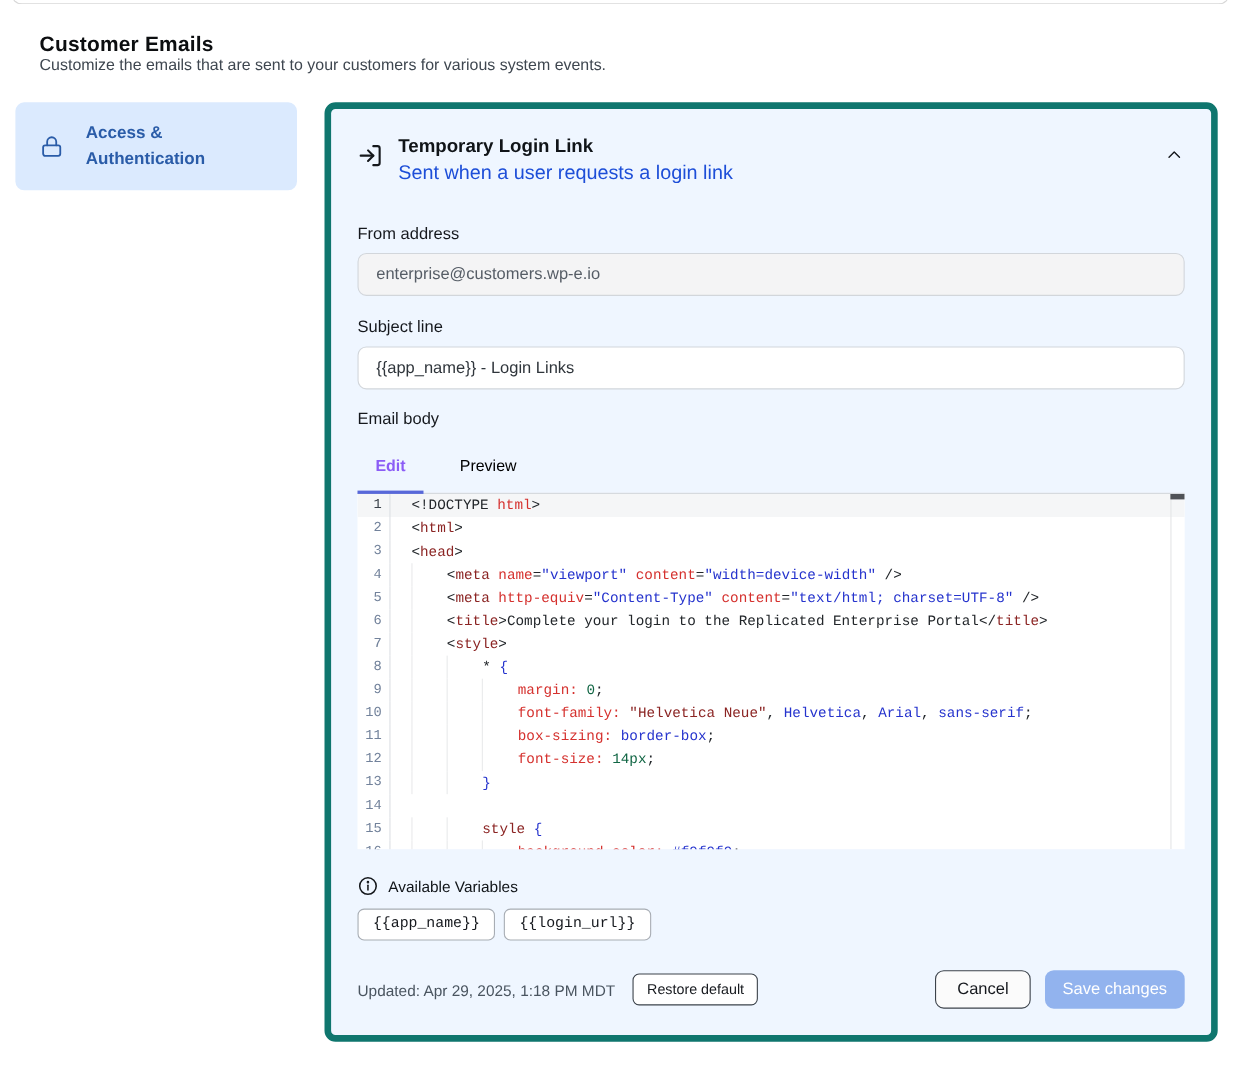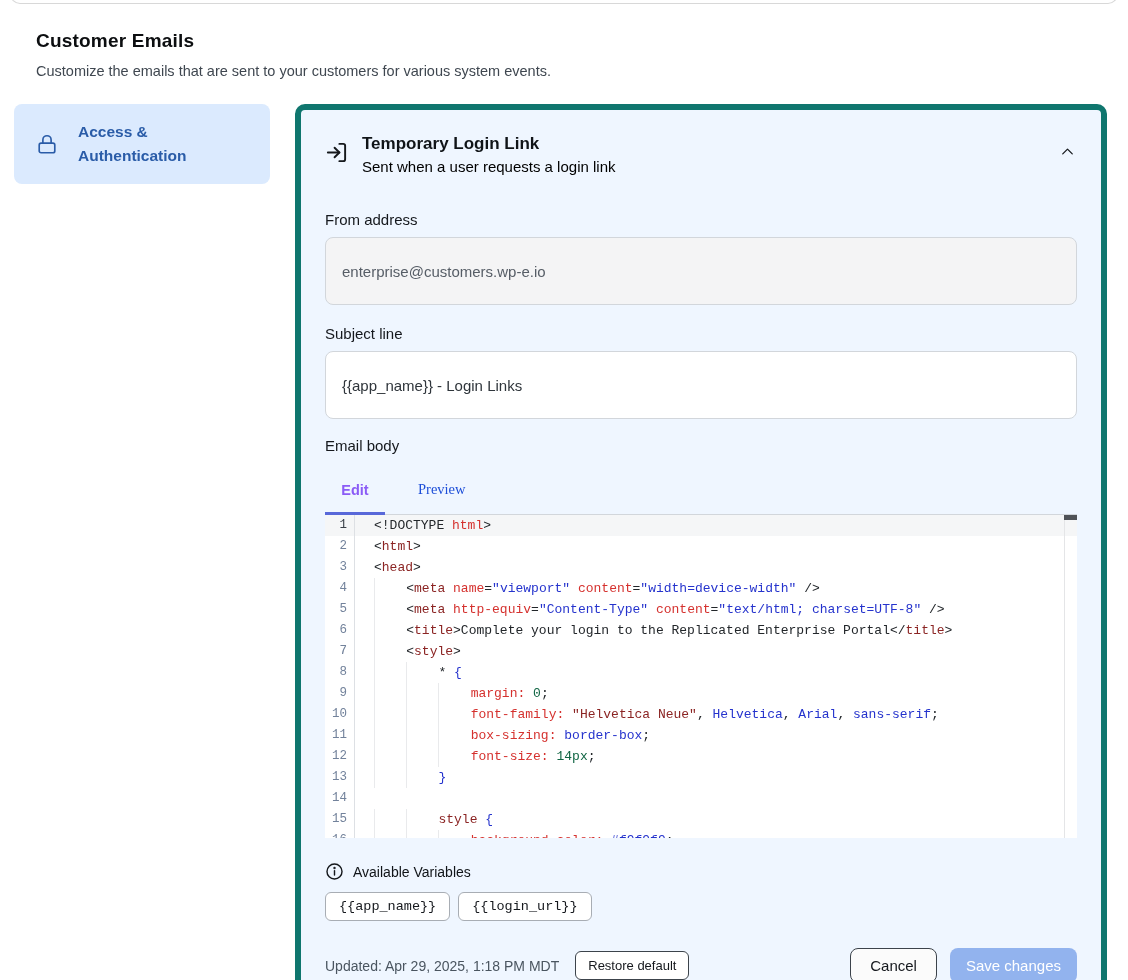--- a/index.html
+++ b/index.html
@@ -5,55 +5,55 @@
   * { margin:0; padding:0; box-sizing:border-box; }
   html,body { width:1128px; height:980px; background:#ffffff;
     font-family:"Liberation Sans","DejaVu Sans",sans-serif; color:#15181d; }
   body { position:relative; overflow:hidden; }
 
   .top-edge { position:absolute; top:-8px; left:10px; right:10px; height:12px;
     border:1px solid #d8d8d8; border-top:none; border-radius:0 0 10px 10px; }
 
   .page-header { margin:30px 36px 0 36px; }
   .page-title { font-size:19px; font-weight:700; color:#0c0e10; letter-spacing:.2px; }
-  .page-desc { margin-top:11px; font-size:14.5px; color:#3f4750; }
+  .page-desc { font-size:14.5px; color:#3f4750; }
 
   .layout { display:flex; align-items:flex-start; margin-top:25px; padding:0 21px 0 14px; gap:25px; }
 
   
   .sidebar { width:256px; flex:0 0 256px; }
   .side-item { display:flex; align-items:center; gap:20px; padding:14px 20px 14px 22px;
     border-radius:8px; cursor:pointer; font-size:15.5px; font-weight:600; color:#101418; }
   .side-item.active { background:#dbeafe; color:#2a5ca8; min-height:80px; }
   .side-item.active .side-label { line-height:24px; }
   .side-item + .side-item { margin-top:17px; }
   .side-icon { flex:0 0 22px; height:22px; display:flex; align-items:center; justify-content:center; }
 
   
   .panel { flex:1; background:#eff6ff; border:6px solid #0f766e; border-radius:10px;
     padding:24px; min-height:848px; }
 
   .panel-head { display:flex; align-items:flex-start; gap:14px; }
   .panel-head-icon { margin-top:7px; }
   .panel-title { font-size:17px; font-weight:700; color:#101418; }
-  .panel-subtitle { margin-top:4px; font-size:15px; color:#000000; }
+  .panel-subtitle { margin-top:4px; font-size:18px; color:#1d4ed8; }
   .collapse-btn { margin-left:auto; margin-top:8px; cursor:pointer; background:none; border:none; }
 
   .field-label { margin-top:36px; margin-bottom:9px; font-size:15px; color:#15181d; }
-  .text-input { width:100%; height:68px; border:1px solid #d2d6db; border-radius:8px;
+  .text-input { width:100%; height:39px; border:1px solid #d2d6db; border-radius:8px;
     padding:0 16px; font-size:15px; font-family:"Liberation Sans","DejaVu Sans",sans-serif;
     background:#ffffff; color:#2f353b; }
   .text-input.disabled { background:#f4f4f5; color:#565d66; }
 
   
   .tabs { display:flex; margin-top:17px; font-size:14.5px; }
   .tab { padding:10px 0 14px 0; cursor:pointer; background:none; border:none;
     font-family:inherit; font-size:14.5px; }
   .tab.active { width:60px; text-align:center; color:#8b5cf6; font-weight:700; }
-  .tab.inactive { color:#1d4ed8; margin-left:24px; padding-left:9px; padding-right:9px;font-family:Liberation Serif, serif; }
+  .tab.inactive { color:#000000; margin-left:24px; padding-left:9px; padding-right:9px; }
 
   
   .ed-wrap { position:relative; margin-top:2px; }
   .tab-underline { position:absolute; top:-2px; left:0; width:60px; height:3px;
     background:#5868d9; z-index:3; }
   .editor { position:relative; height:324px; overflow:hidden; background:#ffffff;
     border-top:1px solid #d2d6db; }
   .ed-row { display:flex; height:21px; }
   .ed-row.active { background:#f5f6f7; }
   .ed-g { flex:0 0 30px; text-align:right; padding-right:7px;

